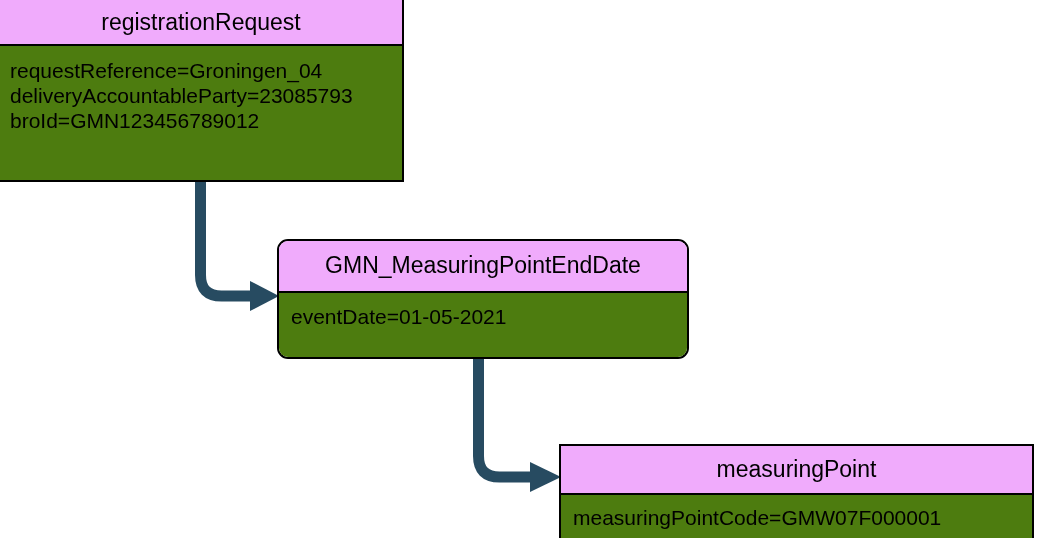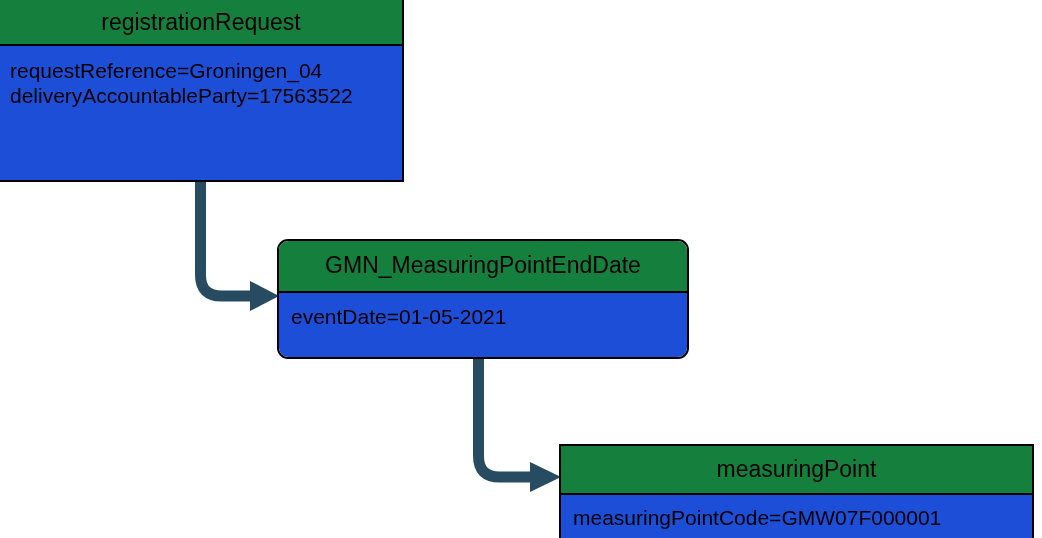--- a/index.html
+++ b/index.html
@@ -21,32 +21,32 @@
   
   .obj-box {
     position: absolute;
     box-sizing: border-box;
     border: 2px solid #000000;
     background: #ffffff;
     overflow: hidden;
   }
   .obj-header {
     box-sizing: border-box;
-    background: #15803d;
+    background: #f0abfc;
     border-bottom: 2px solid #000000;
     text-align: center;
     color: #000000;
     font-size: 23px;
     line-height: 1;
     white-space: nowrap;
     overflow: hidden;
   }
   .obj-body {
     box-sizing: border-box;
-    background: #1d4ed8;
+    background: #4d7c0f;
     color: #000000;
     font-size: 21px;
     overflow: hidden;
   }
   .attr-line {
     white-space: nowrap;
     overflow: hidden;
     line-height: 25px;
   }
 
@@ -121,21 +121,22 @@
 
   <svg id="connector-2" class="connector" width="120" height="137" viewBox="0 0 120 137">
     <path d="M 20.5 0 L 20.5 101 Q 20.5 122 41.5 122 L 74 122" fill="none" stroke="#274b61" stroke-width="11" stroke-linecap="butt"></path>
     <polygon points="72,107 103,122 72,137" fill="#274b61"></polygon>
   </svg>
 
   <div class="obj-box" id="box-registration-request">
     <div class="obj-header">registrationRequest</div>
     <div class="obj-body">
       <div class="attr-line">requestReference=Groningen_04</div>
-      <div class="attr-line">deliveryAccountableParty=17563522</div>
+      <div class="attr-line">deliveryAccountableParty=23085793</div>
+      <div class="attr-line">broId=GMN123456789012</div>
     </div>
   </div>
 
   <div class="obj-box" id="box-measuringpoint-enddate">
     <div class="obj-header">GMN_MeasuringPointEndDate</div>
     <div class="obj-body">
       <div class="attr-line">eventDate=01-05-2021</div>
     </div>
   </div>
 

